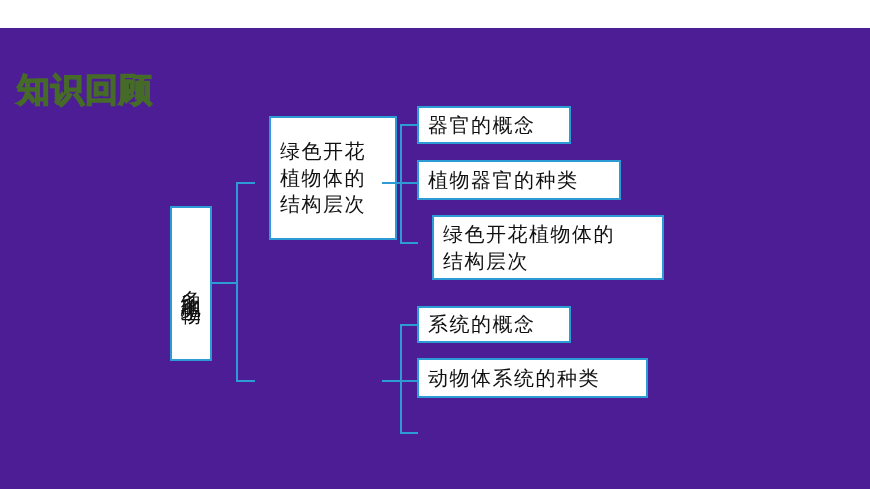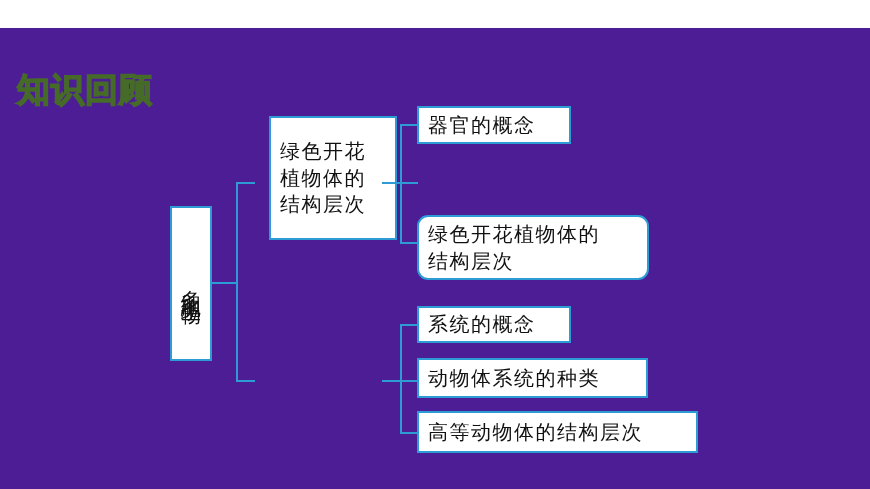--- a/index.html
+++ b/index.html
@@ -96,30 +96,30 @@
 结构层次</div>
 
   <div class="hline" style="left:382px; top:154px; width:20px;"></div>
   <div class="vline" style="left:400px; top:96px; height:120px;"></div>
   <div class="hline" style="left:400px; top:96px; width:18px;"></div>
   <div class="hline" style="left:400px; top:154px; width:18px;"></div>
   <div class="hline" style="left:400px; top:214px; width:18px;"></div>
 
   <div class="node" style="left:417px; top:78px; width:154px; height:38px;">器官的概念</div>
 
+  <div class="node" style="left:417px; top:132px; width:204px; height:40px;">植物器官的种类</div>
 
-  <div class="node" style="left:417px; top:187px; width:232px; height:65px;border-radius:11px;">绿色开花植物体的
+  <div class="node" style="left:432px; top:187px; width:232px; height:65px;">绿色开花植物体的
 结构层次</div>
 
 
   <div class="hline" style="left:382px; top:352px; width:20px;"></div>
   <div class="vline" style="left:400px; top:296px; height:110px;"></div>
   <div class="hline" style="left:400px; top:296px; width:18px;"></div>
   <div class="hline" style="left:400px; top:352px; width:18px;"></div>
   <div class="hline" style="left:400px; top:404px; width:18px;"></div>
 
   <div class="node" style="left:417px; top:330px; width:231px; height:40px;">动物体系统的种类</div>
 
   <div class="node" style="left:417px; top:278px; width:154px; height:37px;">系统的概念</div>
 
-  <div class="node" style="left:417px; top:383px; width:281px; height:42px;">高等动物体的结构层次</div>
 
 </div>
 
 </body></html>

